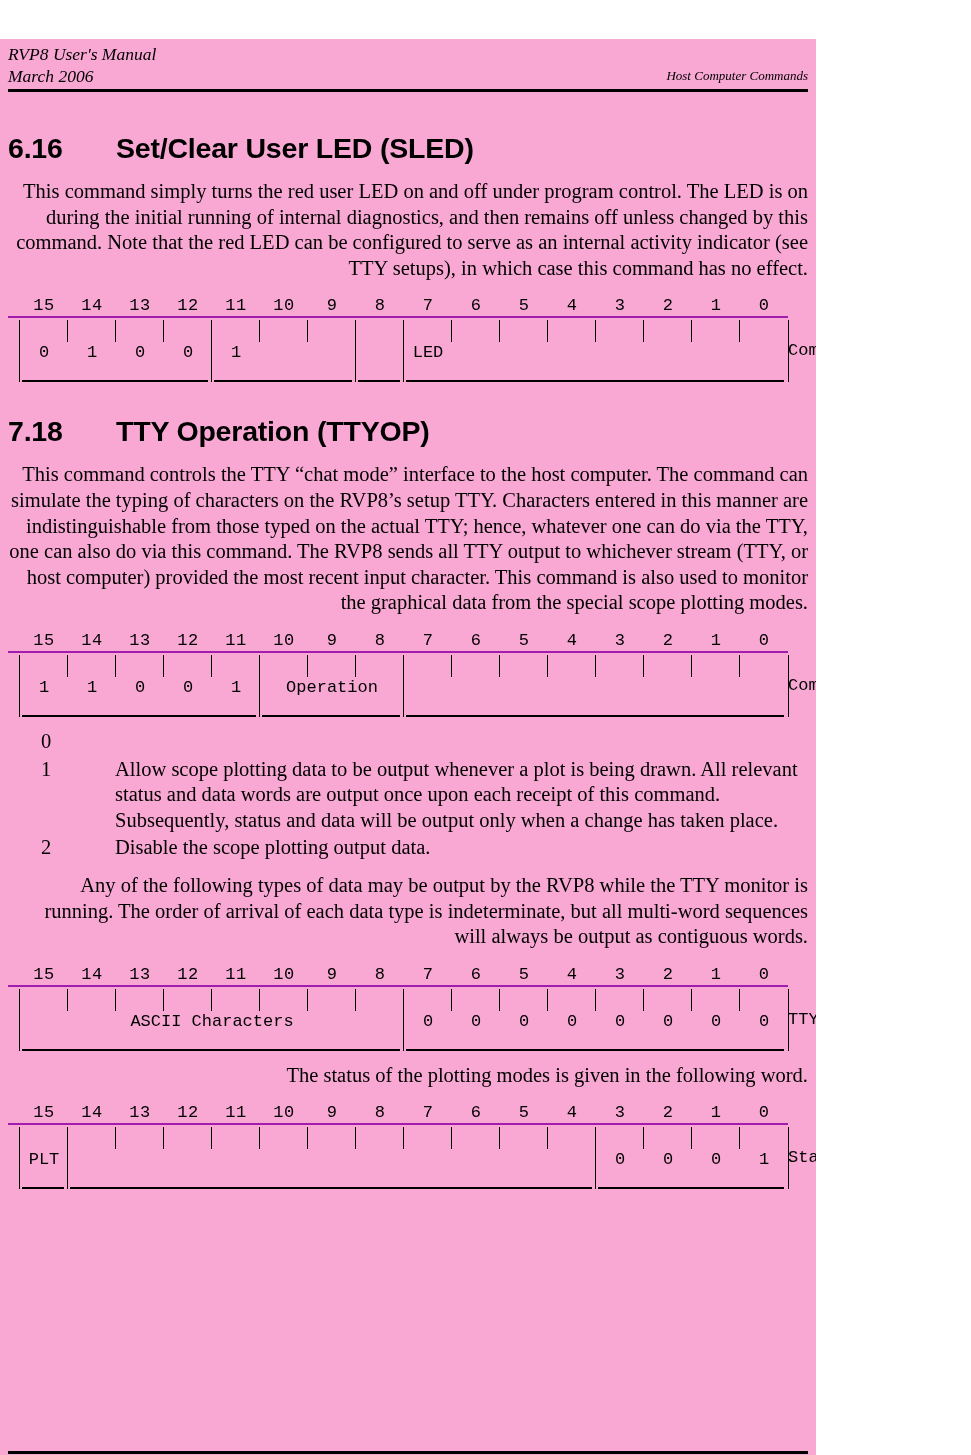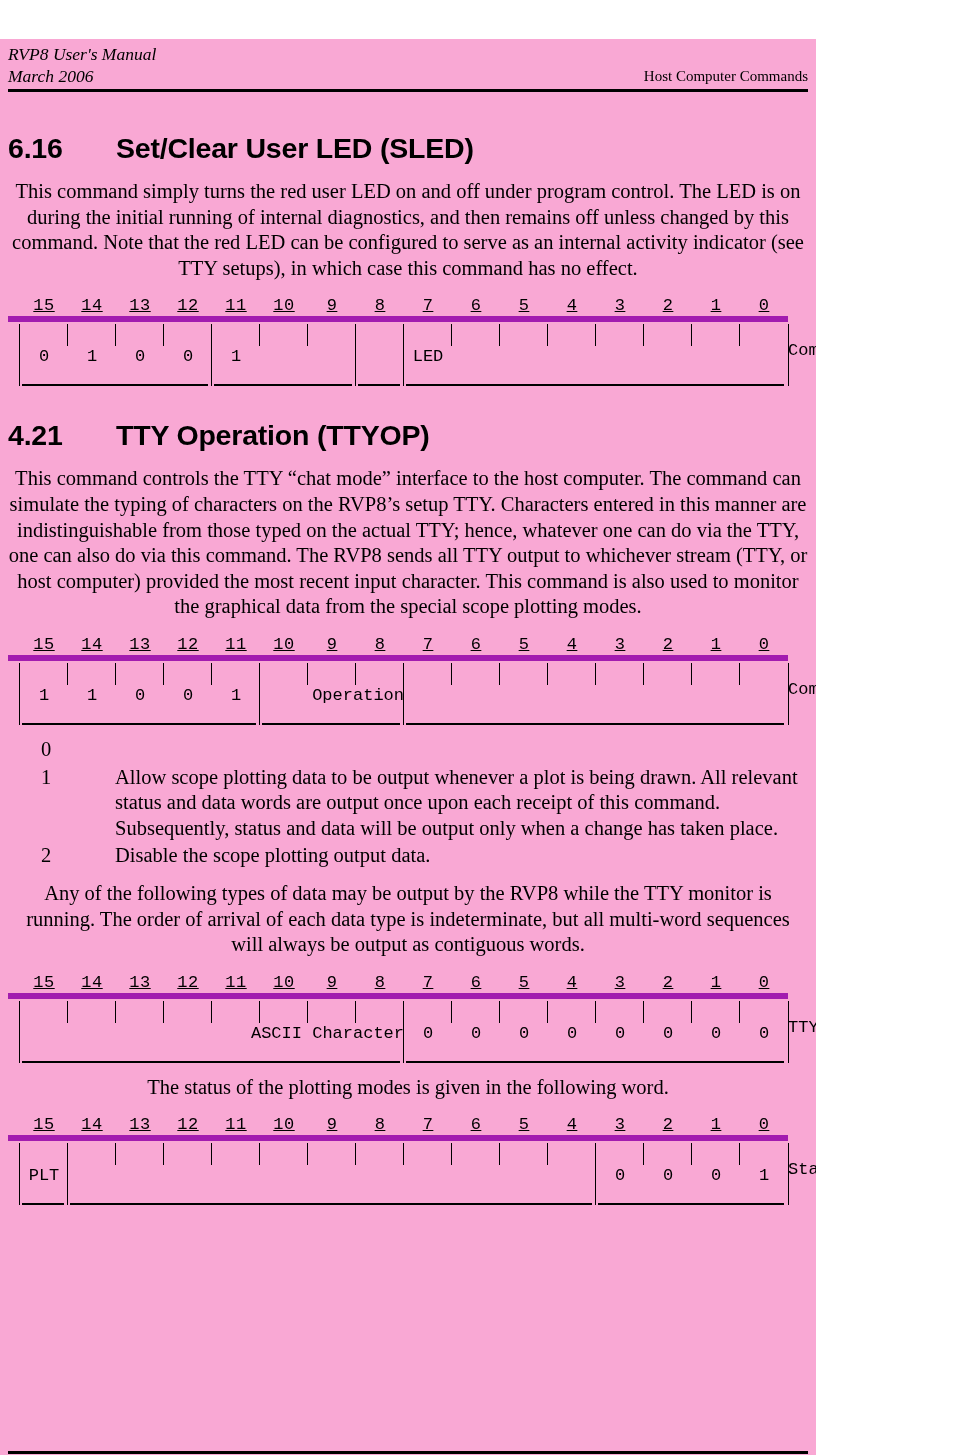--- a/index.html
+++ b/index.html
@@ -33,21 +33,22 @@
     top: 0;
     font-style: italic;
     font-size: 17.5px;
     line-height: 22px;
     white-space: nowrap;
   }
   .runhead .right {
     position: absolute;
     right: 0;
     top: 22px;
-    font-size: 15px;
+    font-style: italic;
+    font-size: 13px;
     line-height: 22px;
     white-space: nowrap;
   }
   .rule-top {
     position: absolute;
     left: 8px;
     right: 8px;
     top: 50px;
     height: 3px;
     background: #000000;
@@ -71,21 +72,21 @@
   }
   h2.sec .num {
     display: inline-block;
     width: 108px;
   }
 
   p.body {
     font-size: 20.5px;
     line-height: 25.6px;
     margin: 0 0 14px 0;
-    text-align: center;
+    text-align: right;
   }
   p.tight { margin-bottom: 10px; }
 
   
   .oplist {
     margin: 0 0 12px 0;
   }
   .oprow {
     display: flex;
     font-size: 20.5px;
@@ -112,23 +113,22 @@
   .bd-inner {
     display: flex;
     align-items: flex-start;
   }
   .bd-grid {
     position: relative;
   }
   
   .bd-nums {
     display: flex;
-    border-bottom: 6px solid #a21caf;
+    border-bottom: 2px solid #a21caf;
     padding-left: 12px;
-    text-decoration: underline;
   }
   .bd-nums .cell {
     width: 48px;
     text-align: center;
     font-size: 17px;
     line-height: 21px;
     letter-spacing: 0.5px;
   }
   
   .bd-body {
@@ -202,21 +202,21 @@
   .bd-underlines .seg {
     position: absolute;
     height: 2px;
     background: #000;
     top: 0;
   }
   
   .bd-span {
     position: absolute;
     top: 24px;
-    text-align: right;
+    text-align: center;
     font-size: 17px;
     line-height: 21px;
     white-space: nowrap;
   }
   .bd-name {
     font-family: Liberation Mono, monospace;
     font-size: 17px;
     line-height: 21px;
     padding-top: 45px;
     white-space: nowrap;
@@ -324,21 +324,21 @@
                 <div class="seg" style="left: 194px; width: 138px;"></div>
                 <div class="seg" style="left: 2px; width: 186px;"></div>
               </div>
             </div>
           </div>
           <div class="bd-name">Command</div>
         </div>
       </div>
 
     <h2 class="sec">
-      <span class="num">4.21</span><span>TTY Operation (TTYOP)</span>
+      <span class="num">7.18</span><span>TTY Operation (TTYOP)</span>
     </h2>
 
     <p class="body">This command controls the TTY “chat mode” interface to the host computer.  The command can simulate the typing of characters on the RVP8’s setup TTY.  Characters entered in this manner are indistinguishable from those typed on the actual TTY; hence, whatever one can do via the TTY, one can also do via this command.  The RVP8 sends all TTY output to whichever stream (TTY, or host computer) provided the most recent input character.  This command is also used to monitor the graphical data from the special scope plotting modes.</p>
 
     <div class="bitdiagram" id="diagram-1">
         <div class="bd-inner">
           <div class="bd-grid" style="width: 794px;">
             <div class="bd-nums" style="width: 768px;">
               <div class="cell">15</div>
               <div class="cell">14</div>
@@ -469,21 +469,21 @@
                 </div>
                 <div class="cell tick">
                   <span class="val">0</span>
                 </div>
                 <div class="cell tick">
                   <span class="val">0</span>
                 </div>
               </div>
               <div class="bd-left"></div>
               <div class="bd-right" style="left: 780px;"></div>
-              <div class="bd-span" style="left: 12px; width: 384px;">ASCII Character</div>
+              <div class="bd-span" style="left: 12px; width: 384px;">ASCII Characters</div>
               <div class="bd-underlines">
                 <div class="seg" style="left: 386px; width: 378px;"></div>
                 <div class="seg" style="left: 2px; width: 378px;"></div>
               </div>
             </div>
           </div>
           <div class="bd-name">TTY Char</div>
         </div>
       </div>
 

